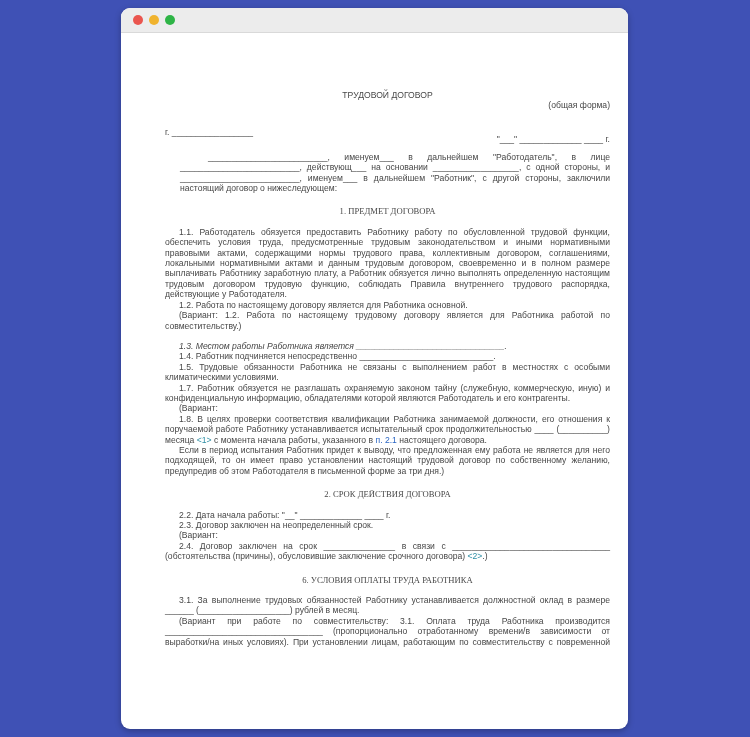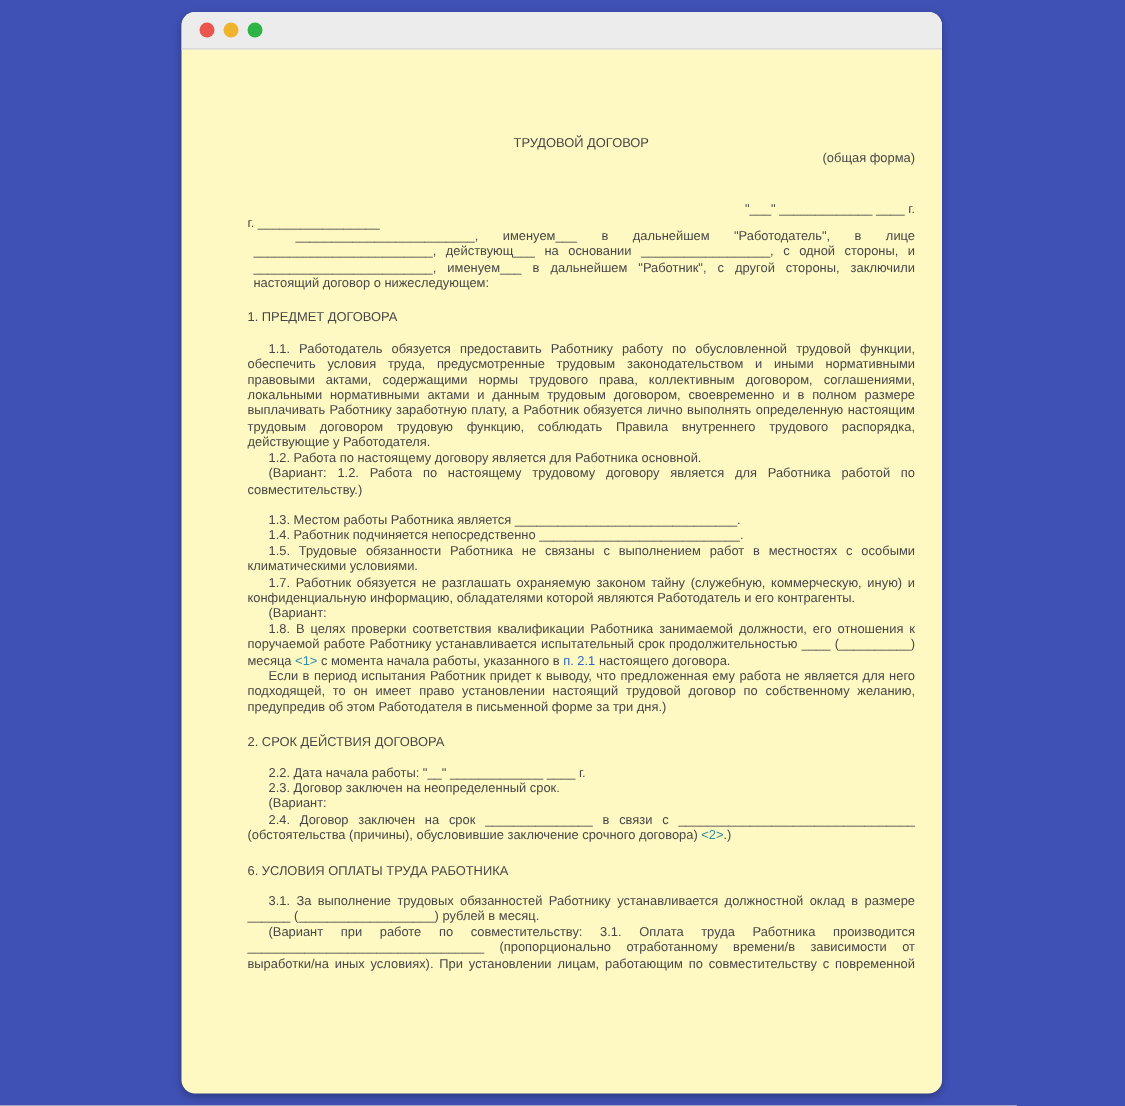--- a/index.html
+++ b/index.html
@@ -4,21 +4,21 @@
 <style>
   html,body{margin:0;padding:0;}
   body{
     width:750px;height:737px;
     background:#3f51b5;
     font-family:"Liberation Sans","DejaVu Sans",sans-serif;
     position:relative;overflow:hidden;
   }
   .window{
     position:absolute;left:121px;top:8px;width:507px;height:721px;
-    background:#fef9c3;border-radius:9px;overflow:hidden;
+    background:#ffffff;border-radius:9px;overflow:hidden;
     box-shadow:0 2px 6px rgba(0,0,0,.28);
   }
   .titlebar{
     height:25px;background:#ececec;border-bottom:1px solid #d9d9d9;
     display:flex;align-items:center;padding-left:12px;box-sizing:border-box;
   }
   .light{width:10px;height:10px;border-radius:50%;margin-right:6px;}
   .light.red{background:#ea554e;}
   .light.yellow{background:#f0b32e;}
   .light.green{background:#2eb446;}
@@ -26,26 +26,26 @@
     padding:57px 18px 0 44px;
     color:#474747;
     font-size:8.6px;line-height:10.4px;
     text-align:justify;
   }
   .doc-title{text-align:center;}
   .doc-subtitle{text-align:right;}
   .city-date-row{
     margin-top:16px;height:22px;position:relative;
   }
-  .city-line{position:absolute;left:0;top:16px;}
+  .city-line{position:absolute;left:0;top:0;}
   .date-line{position:absolute;right:0;top:7px;}
-  .preamble{margin:3px 0 0 4px;text-indent:28px;}
-  .sec-heading{margin:13px 0 10px 0;}
+  .preamble{margin:3px 0 0 15px;text-indent:28px;}
+  .sec-heading{text-align:center;margin:13px 0 10px 0;font-family:Liberation Serif, serif;}
   .para{margin:0;text-indent:14px;}
-  .para.gap{margin-top:10px;}
+  .para.gap{margin-top:10px;font-style:italic;}
   .doc-link{color:#2a66c4;cursor:pointer;margin-top:32px;}
   .footnote-ref{color:#2f8fa6;cursor:pointer;}
   .para.cut{text-align-last:justify;}
 </style>
 </head>
 <body>
 
 <div class="window">
   <div class="titlebar">
     <span class="light red"></span>

